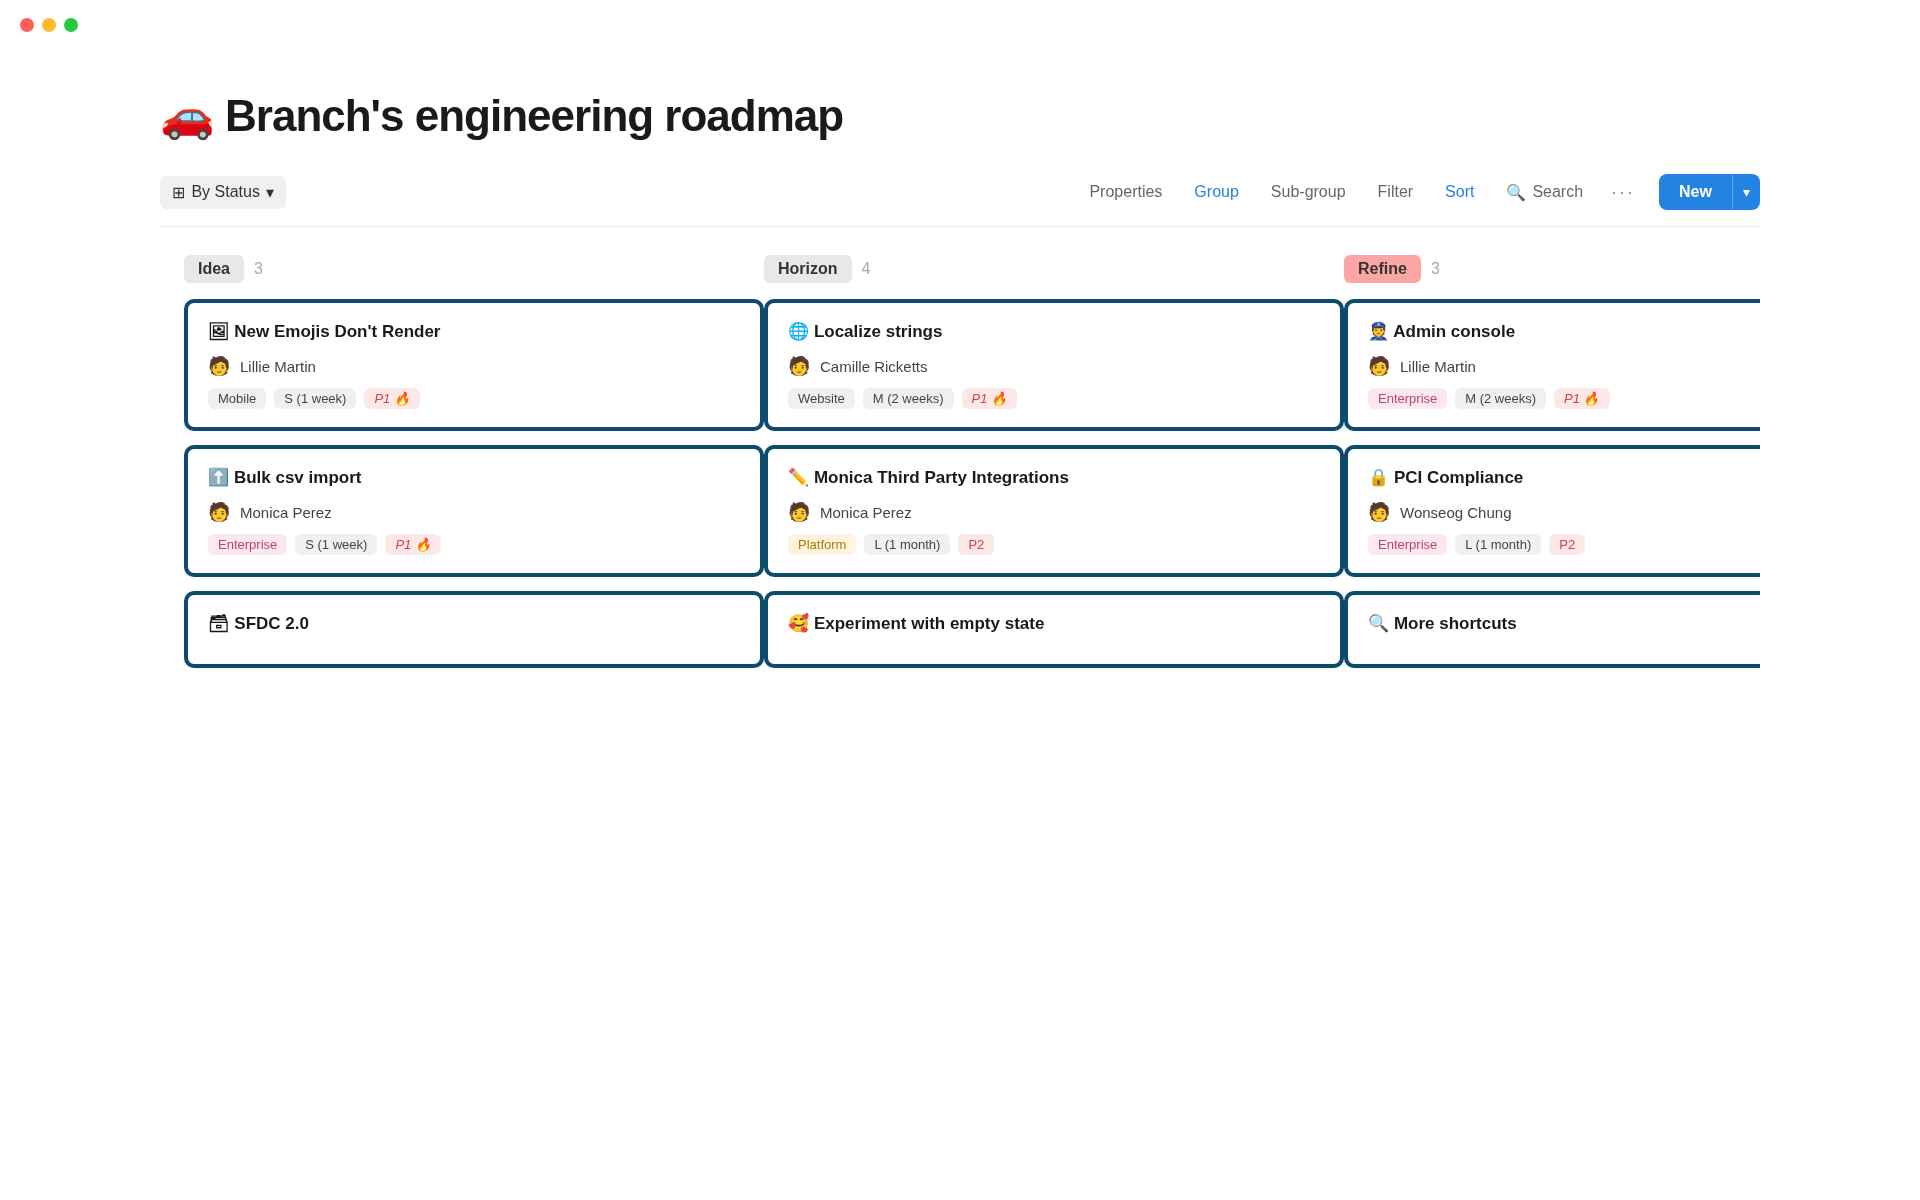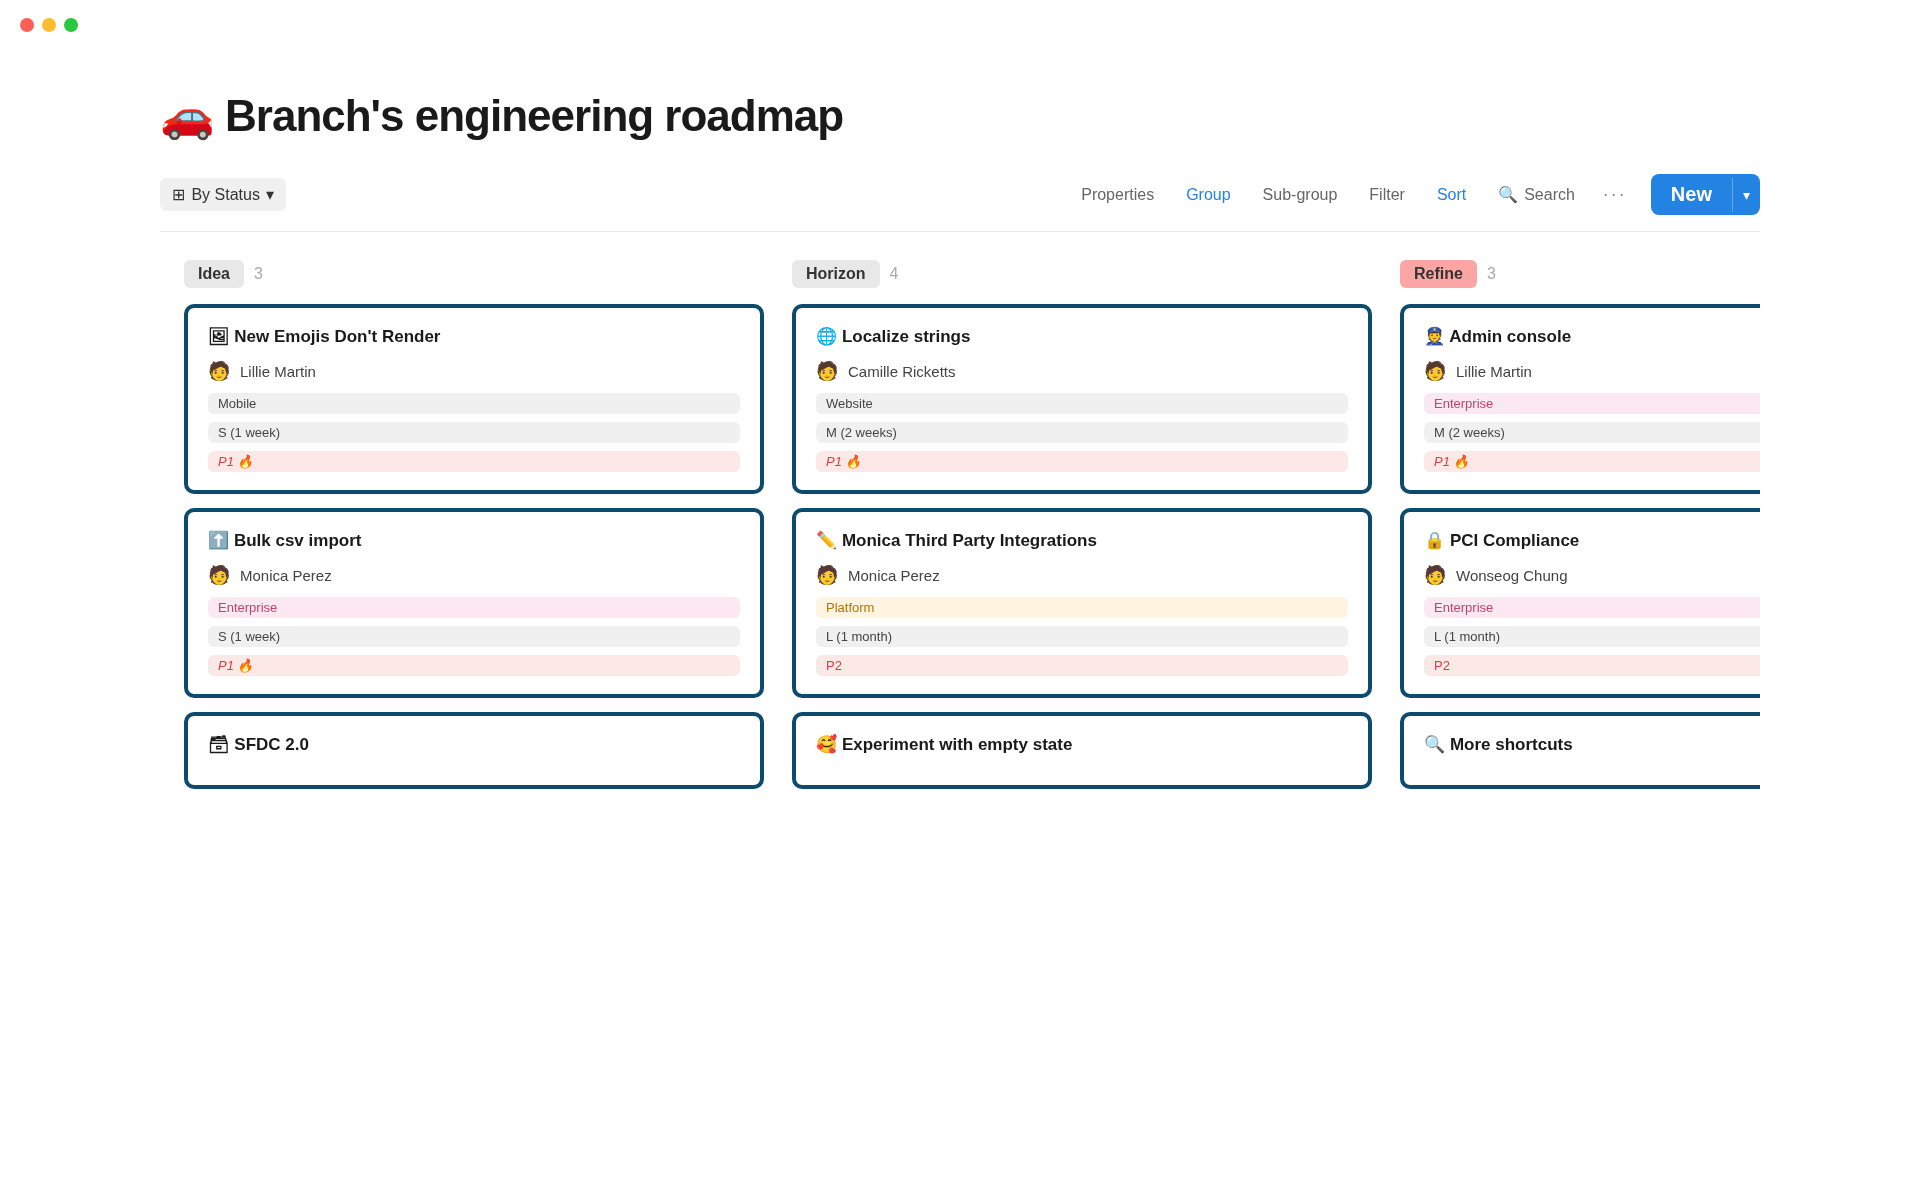--- a/index.html
+++ b/index.html
@@ -102,35 +102,34 @@
       gap: 0;
       background: #2383e2;
       border: none;
       border-radius: 8px;
       overflow: hidden;
       cursor: pointer;
       margin-left: 10px;
     }
     .toolbar-new-label {
       padding: 9px 20px;
-      font-size: 20px;
+      font-size: 16px;
       font-weight: 600;
       color: #fff;
     }
     .toolbar-new-chevron {
       padding: 9px 10px;
       font-size: 14px;
       color: #fff;
       border-left: 1px solid rgba(255,255,255,0.3);
     }
 
     
     .board {
       display: flex;
-      gap: 28px;
       overflow-x: auto;
       padding-left: 24px;
     }
     .column {
       flex: 0 0 580px;
       min-width: 0;
     }
     .column-header {
       display: flex;
       align-items: center;
@@ -188,21 +187,20 @@
       font-size: 18px;
       display: flex;
       align-items: center;
       justify-content: center;
     }
     .card-tags {
       display: flex;
       flex-wrap: wrap;
       gap: 8px;
       margin-top: 6px;
-      flex-direction: column;
     }
     .tag {
       border-radius: 6px;
       padding: 3px 10px;
       font-size: 13px;
       font-weight: 500;
     }
     .tag-mobile { background: #f0f0f0; color: #444; }
     .tag-website { background: #f0f0f0; color: #444; }
     .tag-enterprise { background: #fce8f0; color: #c0426e; }

